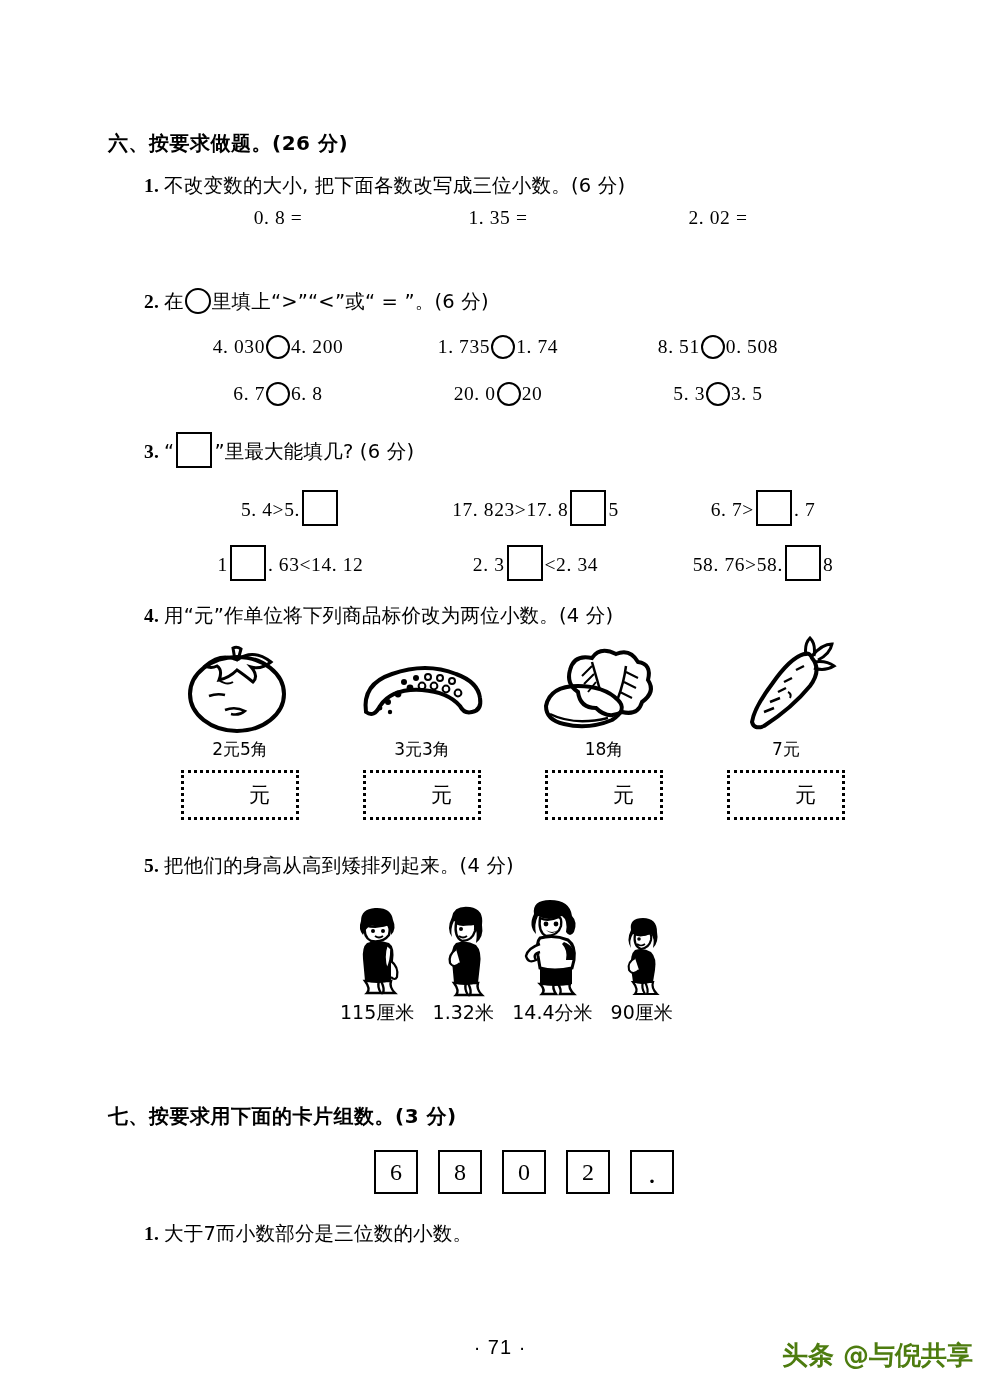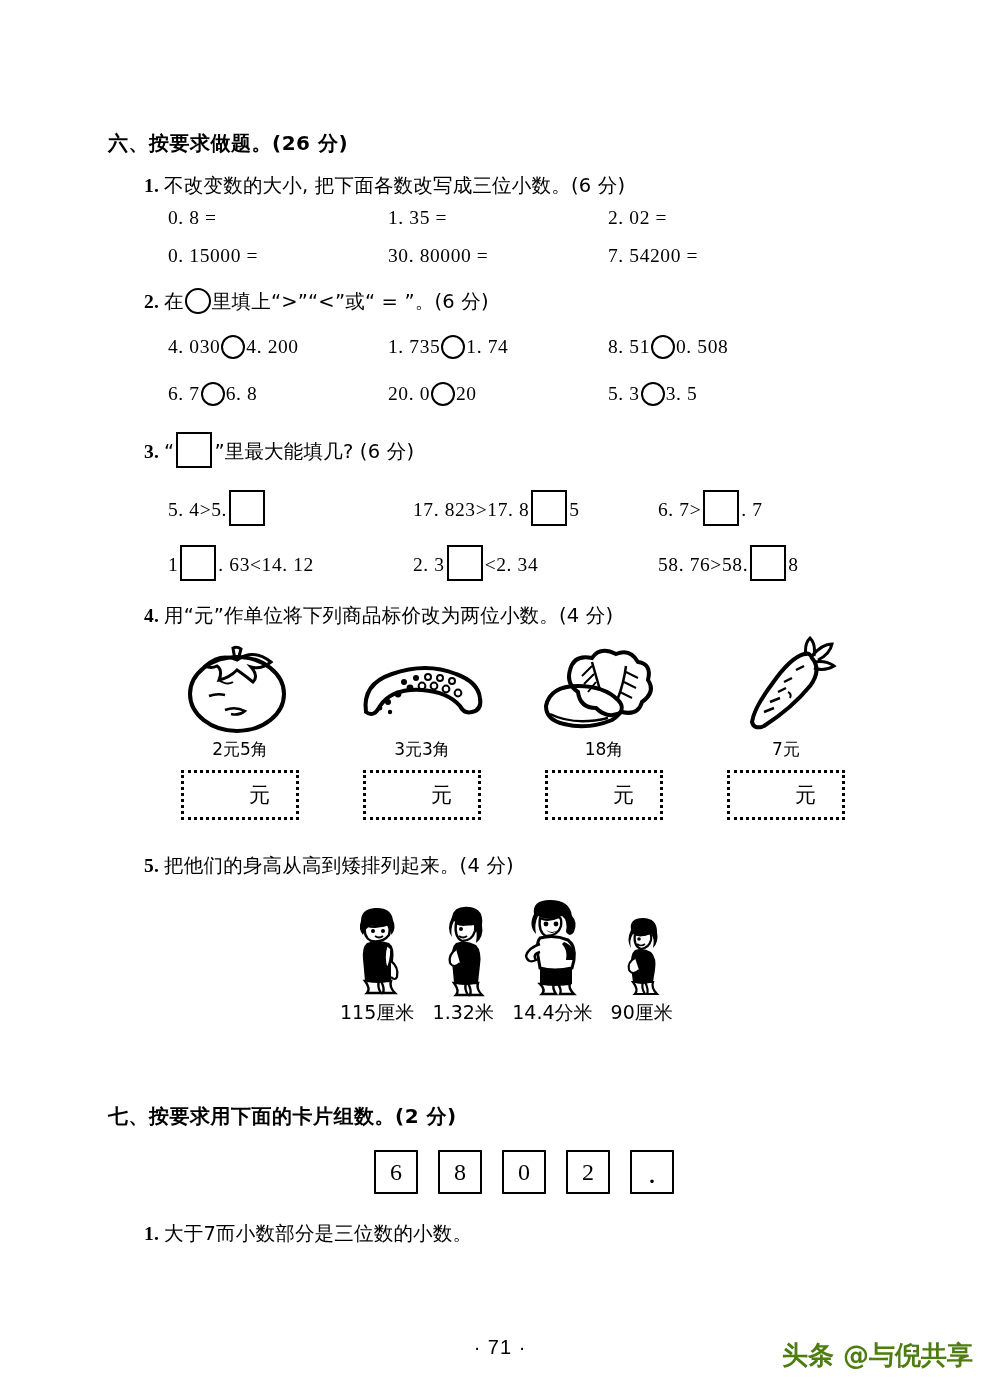--- a/index.html
+++ b/index.html
@@ -33,20 +33,21 @@
     letter-spacing: 0.2px;
   }
   .q-num {
     font-weight: bold;
     font-family: "Liberation Serif", serif;
   }
   .num {
     font-family: "Liberation Serif", "DejaVu Serif", serif;
     font-size: 19.5px;
     letter-spacing: 0.6px;
+    text-align: center;
   }
   .cn { font-family: "DejaVu Sans", "Liberation Sans", sans-serif; }
 
   
   .abs { position: absolute; }
 
   
   .cols3 {
     position: absolute;
     display: flex;
@@ -155,25 +156,20 @@
 
   <div class="abs q-head" style="left:144px; top:172px;">
     <span class="q-num">1.</span>
     <span class="cn">不改变数的大小, 把下面各数改写成三位小数。(6 分)</span>
   </div>
 
   <div class="cols3" style="left:168px; top:207px;">
     <div class="num">0. 8 =</div>
     <div class="num">1. 35 =</div>
     <div class="num">2. 02 =</div>
-  </div>
-  <div class="cols3" style="left:168px; top:245px;">
-    <div class="num">0. 15000 =</div>
-    <div class="num">30. 80000 =</div>
-    <div class="num">7. 54200 =</div>
   </div>
 
   <div class="abs q-head" style="left:144px; top:288px;">
     <span class="q-num">2.</span>
     <span class="cn">在</span><span class="op-circle"></span><span class="cn">里填上“&gt;”“&lt;”或“ = ”。(6 分)</span>
   </div>
 
   <div class="cols3" style="left:168px; top:335px;">
     <div class="num">
       <span>4. 030</span><span class="op-circle sm"></span><span>4. 200</span>
@@ -378,21 +374,21 @@
         <path d="M22 34 Q26 37 30 34" fill="none" stroke="#000" stroke-width="1.6"></path>
         <path d="M20 40 Q28 37 36 42 Q42 48 40 60 L38 72 Q26 76 18 72 L16 58 Q15 44 20 40 Z" fill="#000"></path>
         <path d="M20 48 Q12 52 14 60 Q18 66 24 60" fill="#fff" stroke="#000" stroke-width="2"></path>
         <path d="M18 72 Q24 80 20 84 L30 84 Q26 78 28 72 Z" fill="none" stroke="#000" stroke-width="2.2"></path>
         <path d="M30 72 Q34 80 32 84 L42 84 Q36 78 38 72 Z" fill="none" stroke="#000" stroke-width="2.2"></path>
       </svg>
       <div class="kid-label">90厘米</div>
     </div>
   </div>
 
-  <div class="abs sec-head" style="left:108px; top:1103px;">七、按要求用下面的卡片组数。(2 分)</div>
+  <div class="abs sec-head" style="left:108px; top:1103px;">七、按要求用下面的卡片组数。(3 分)</div>
 
   <div class="abs" style="left:374px; top:1150px; display:flex; gap:20px;">
     <div class="card">6</div>
     <div class="card">8</div>
     <div class="card">0</div>
     <div class="card">2</div>
     <div class="card dot">.</div>
   </div>
 
   <div class="abs q-head" style="left:144px; top:1220px;">

